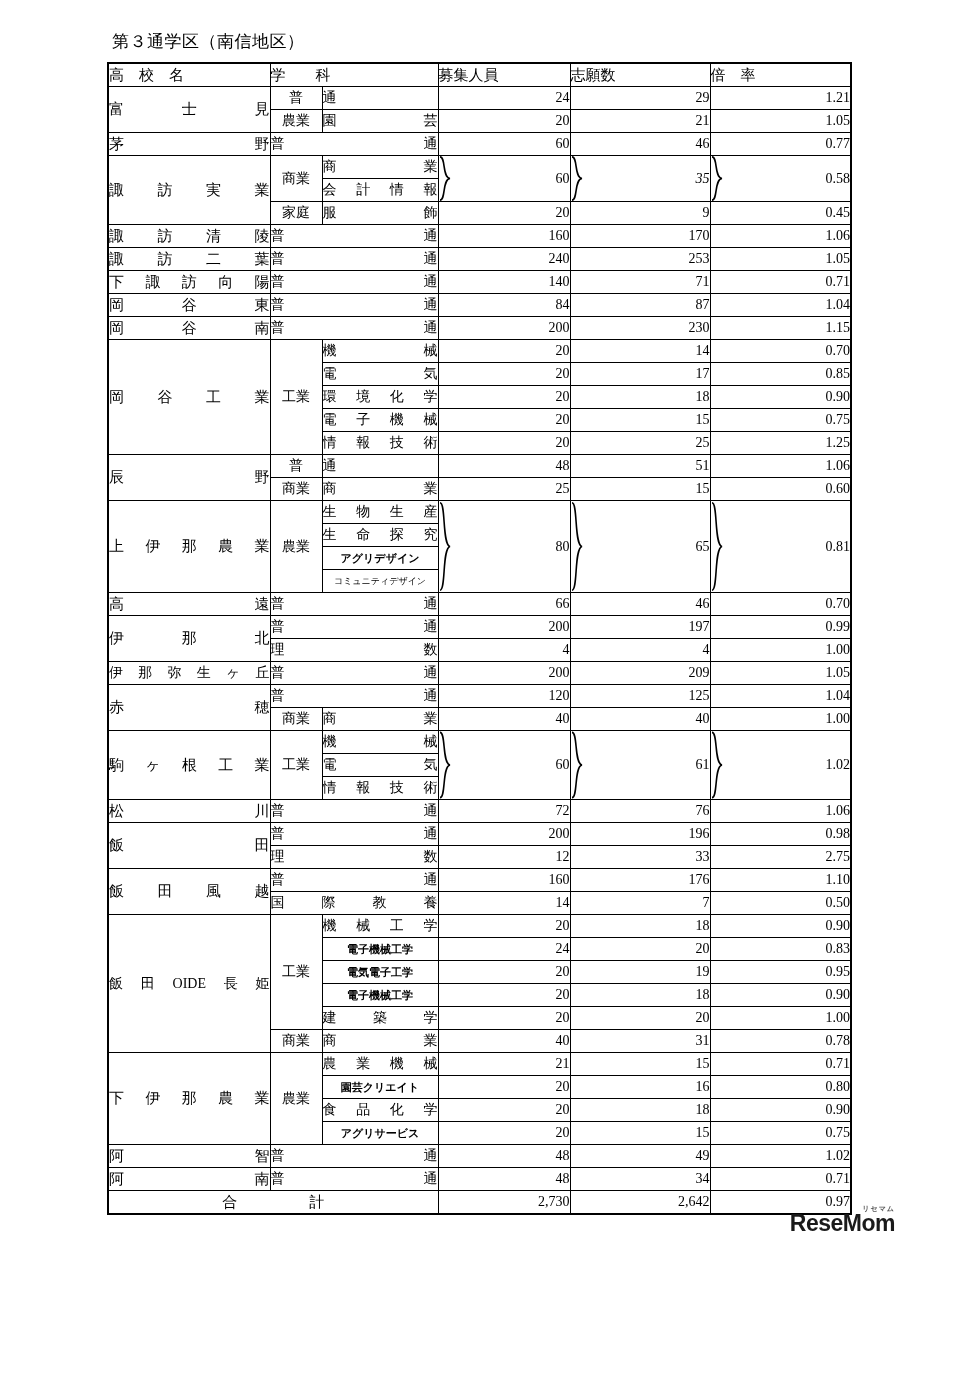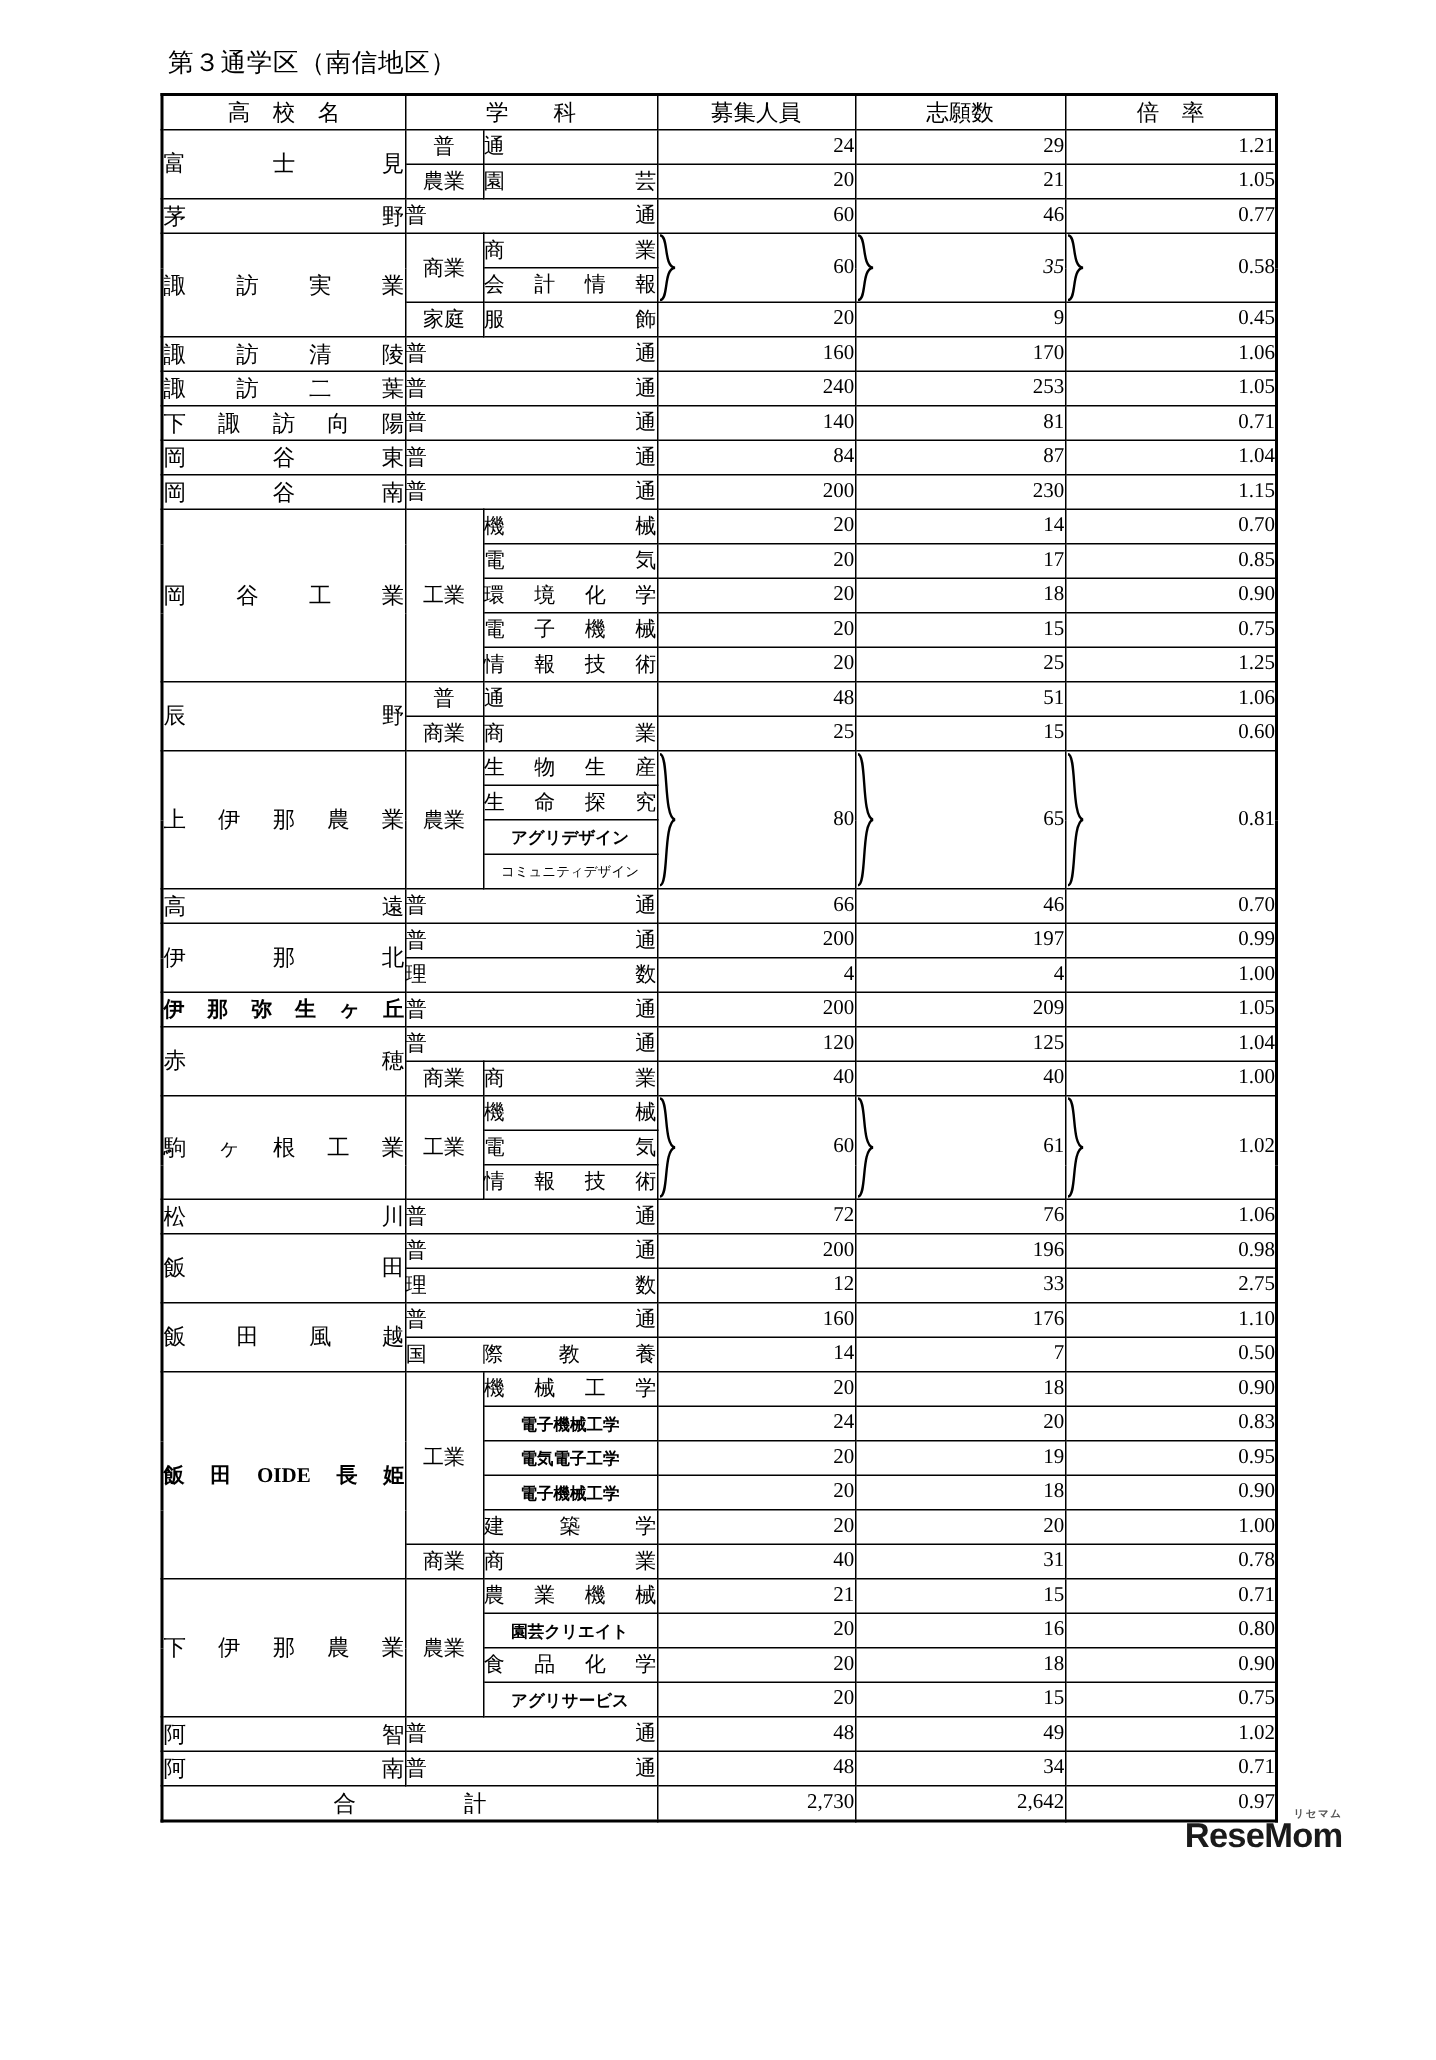--- a/index.html
+++ b/index.html
@@ -48,36 +48,34 @@
     border: 2px solid #000;
   }
   .col-school { width: 162px; }
   .col-dept-cat { width: 52px; }
   .col-dept { width: 116px; }
   .col-cap { width: 132px; }
   .col-app { width: 140px; }
   .col-rate { width: 141px; }
 
   .hdr td {
-    text-align: center;
     height: 30px;
     font-size: 15px;
     border-bottom: 2px solid #000;
   }
 
   .school {
     text-align: justify;
     text-align-last: justify;
     padding: 0 10px;
     font-size: 15px;
     letter-spacing: 0px;
   }
   .school.tight {
     font-size: 14px;
-    font-weight: bold;
   }
   .dept {
     text-align: justify;
     text-align-last: justify;
     padding: 0 6px;
     font-size: 14px;
   }
   .dept.small {
     font-size: 11px;
     font-weight: bold;
@@ -235,21 +233,21 @@
           <td class="school">諏　訪　二　葉</td>
           <td colspan="2" class="dept">普　　通</td>
           <td class="num">240</td>
           <td class="num">253</td>
           <td class="rate">1.05</td>
         </tr>
         <tr>
           <td class="school">下　諏　訪　向　陽</td>
           <td colspan="2" class="dept">普　　通</td>
           <td class="num">140</td>
-          <td class="num">81</td>
+          <td class="num">71</td>
           <td class="rate">0.71</td>
         </tr>
         <tr>
           <td class="school">岡　谷　東</td>
           <td colspan="2" class="dept">普　　通</td>
           <td class="num">84</td>
           <td class="num">87</td>
           <td class="rate">1.04</td>
         </tr>
         <tr>

